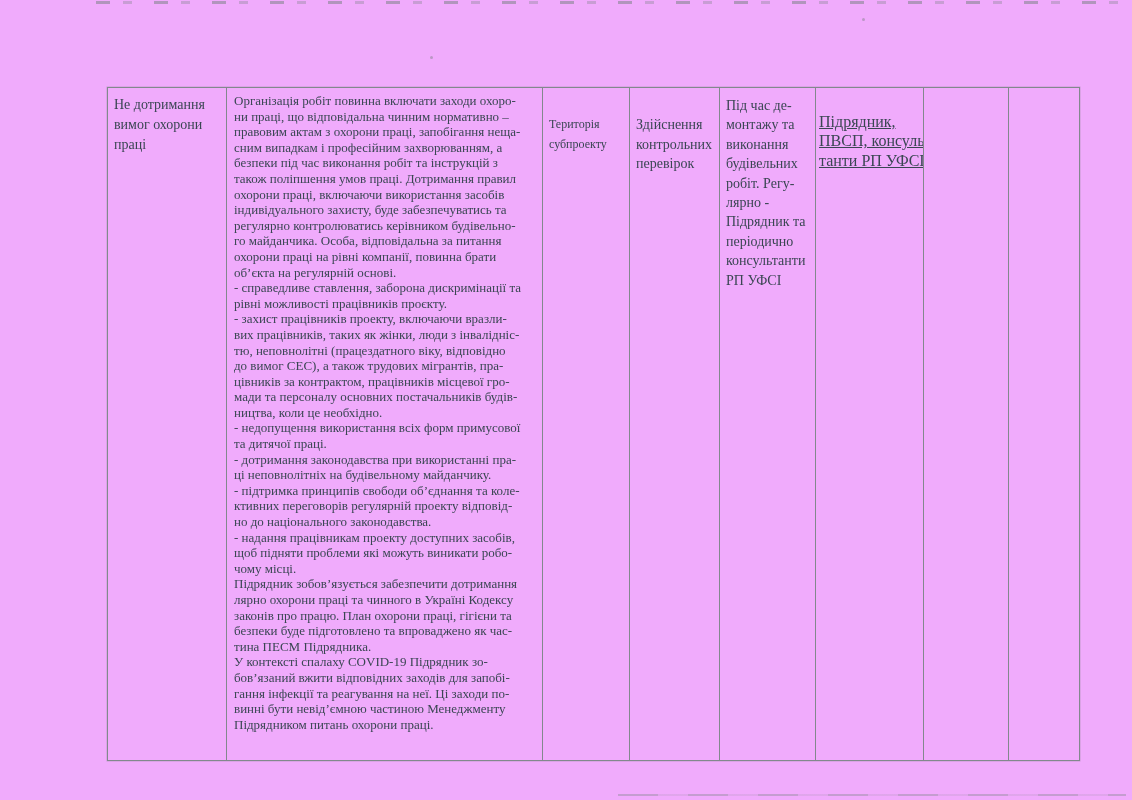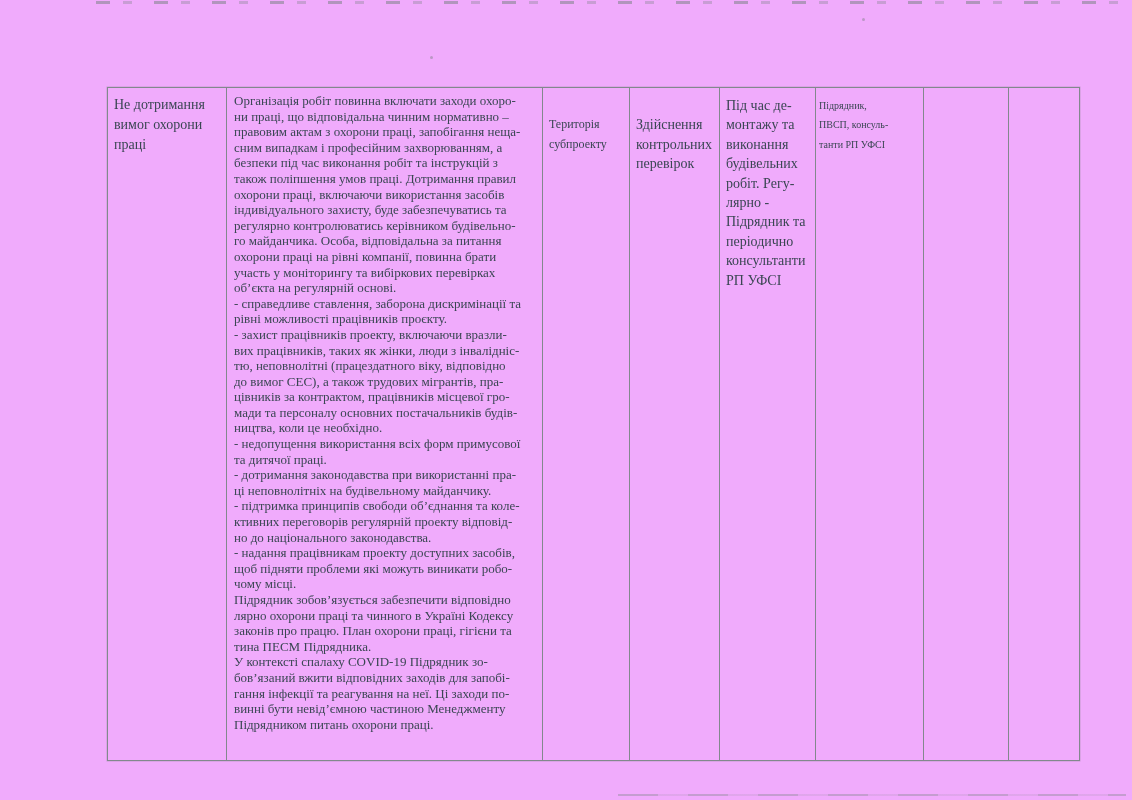--- a/index.html
+++ b/index.html
@@ -51,21 +51,21 @@
     border-right: 1px solid #82888d;
     overflow: hidden;
   }
   .cell:last-child { border-right: none; }
   .cell div { white-space: nowrap; }
   .c1 { width: 119px; padding: 7px 3px 0 6px; font-size: 14px; line-height: 20px; }
   .c2 { width: 316px; padding: 5px 1px 16px 7px; font-size: 13px; line-height: 15.6px; }
   .c3 { width: 87px;  padding: 27px 2px 0 6px; font-size: 12px; line-height: 19.5px; }
   .c4 { width: 90px;  padding: 27px 2px 0 6px; font-size: 14px; line-height: 19.5px; }
   .c5 { width: 96px;  padding: 8px 2px 4px 6px;  font-size: 14px; line-height: 19.4px; }
-  .c6 { width: 108px; padding: 8px 2px 0 3px;  font-size: 10px; line-height: 19.4px; }
+  .c6 { width: 108px; padding: 24px 2px 0 3px;  font-size: 16px; line-height: 19.4px; text-decoration: underline; }
   .c7 { width: 85px; }
   .c8 { flex: 1; }
 </style>
 </head>
 <body>
 
 <div class="page">
   <div class="scan-dashes-top"></div>
   <div class="scan-speck" style="left:430px; top:56px;"></div>
   <div class="scan-speck" style="left:862px; top:18px;"></div>
@@ -81,44 +81,44 @@
         <div>ни праці, що відповідальна чинним нормативно –</div>
         <div>правовим актам з охорони праці, запобігання неща-</div>
         <div>сним випадкам і професійним захворюванням, а</div>
         <div>безпеки під час виконання робіт та інструкцій з</div>
         <div>також поліпшення умов праці. Дотримання правил</div>
         <div>охорони праці, включаючи використання засобів</div>
         <div>індивідуального захисту, буде забезпечуватись та</div>
         <div>регулярно контролюватись керівником будівельно-</div>
         <div>го майданчика. Особа, відповідальна за питання</div>
         <div>охорони праці на рівні компанії, повинна брати</div>
-        <div>участь у моніторингу та вибіркових перевірках</div>
         <div>об’єкта на регулярній основі.</div>
         <div>- справедливе ставлення, заборона дискримінації та</div>
         <div>рівні можливості працівників проєкту.</div>
         <div>- захист працівників проекту, включаючи вразли-</div>
         <div>вих працівників, таких як жінки, люди з інвалідніс-</div>
         <div>тю, неповнолітні (працездатного віку, відповідно</div>
         <div>до вимог СЕС), а також трудових мігрантів, пра-</div>
         <div>цівників за контрактом, працівників місцевої гро-</div>
         <div>мади та персоналу основних постачальників будів-</div>
         <div>ництва, коли це необхідно.</div>
         <div>- недопущення використання всіх форм примусової</div>
         <div>та дитячої праці.</div>
         <div>- дотримання законодавства при використанні пра-</div>
         <div>ці неповнолітніх на будівельному майданчику.</div>
         <div>- підтримка принципів свободи об’єднання та коле-</div>
         <div>ктивних переговорів регулярній проекту відповід-</div>
         <div>но до національного законодавства.</div>
         <div>- надання працівникам проекту доступних засобів,</div>
         <div>щоб підняти проблеми які можуть виникати робо-</div>
         <div>чому місці.</div>
-        <div>Підрядник зобов’язується забезпечити відповідно</div>
+        <div>Підрядник зобов’язується забезпечити дотримання</div>
         <div>лярно охорони праці та чинного в Україні Кодексу</div>
         <div>законів про працю. План охорони праці, гігієни та</div>
+        <div>безпеки буде підготовлено та впроваджено як час-</div>
         <div>тина ПЕСМ Підрядника.</div>
         <div>У контексті спалаху COVID-19 Підрядник зо-</div>
         <div>бов’язаний вжити відповідних заходів для запобі-</div>
         <div>гання інфекції та реагування на неї. Ці заходи по-</div>
         <div>винні бути невід’ємною частиною Менеджменту</div>
         <div>Підрядником питань охорони праці.</div>
       </div>
     <div class="cell c3">
         <div>Територія</div>
         <div>субпроекту</div>

